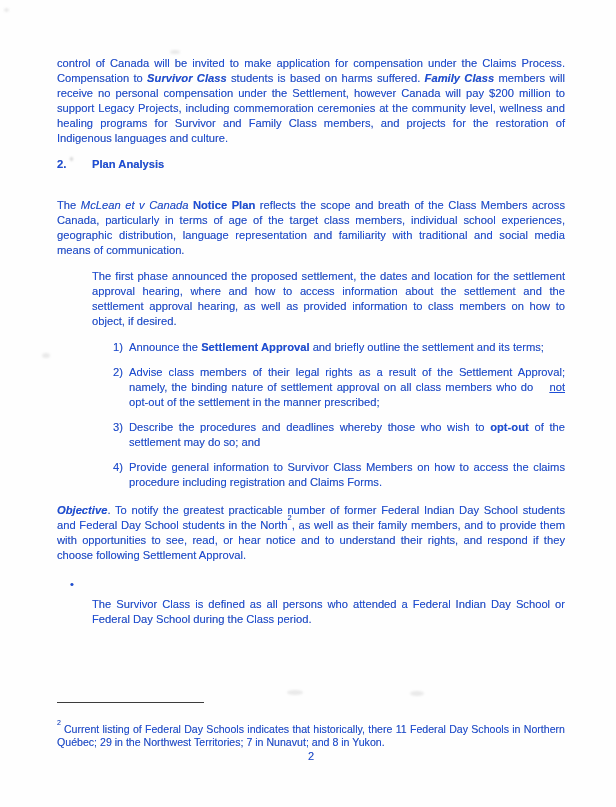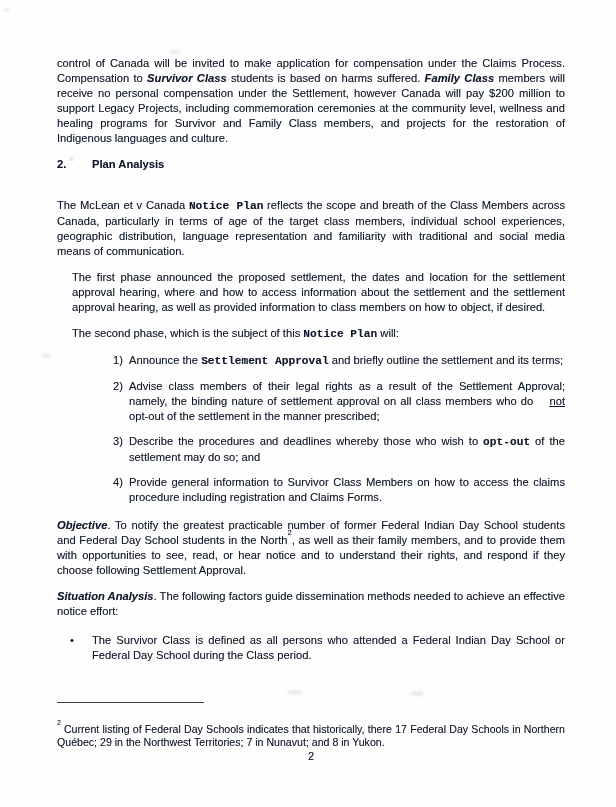--- a/index.html
+++ b/index.html
@@ -7,37 +7,37 @@
     padding: 0;
     background: #ffffff;
   }
   .page {
     position: relative;
     width: 616px;
     height: 807px;
     background: #fefefe;
     overflow: hidden;
     font-family: "Liberation Sans", "DejaVu Sans", sans-serif;
-    color: #0f172a;
+    color: #1d4ed8;
   }
   .content {
     position: absolute;
     left: 57px;
     top: 56px;
     width: 508px;
     font-size: 11.2px;
     line-height: 15px;
     text-shadow: 0 0 0.5px rgba(45,45,45,0.4);
   }
   .para {
     margin: 0 0 11px 0;
     text-align: justify;
   }
   .para.indent {
-    margin-left: 15px;
+    margin-left: 35px;
   }
   .heading {
     display: flex;
     font-weight: 700;
     margin: 0 0 26px 0;
   }
   .heading-num {
     flex: 0 0 35px;
   }
   .list-item {
@@ -54,23 +54,24 @@
   .bullet-item {
     display: flex;
     margin: 14px 0 0 13px;
   }
   .bullet-marker {
     flex: 0 0 22px;
   }
   .bullet-text {
     flex: 1;
     text-align: justify;
+    margin-top: 20px;
   }
-  .b  { font-weight: 700; font-family: Liberation Mono, monospace; }
-  .i  { }
+  .b  { font-weight: 700; }
+  .i  { font-style: italic; }
   .bi { font-weight: 700; font-style: italic; }
   .u  { text-decoration: underline; margin-left: 12px; }
   sup.fn-ref {
     font-size: 7.5px;
     position: relative;
     top: -4px;
     line-height: 0;
   }
   .footnote-area {
     position: absolute;
@@ -122,21 +123,20 @@
     <div class="heading">
         <span class="heading-num">2.</span>
         <span>Plan Analysis</span>
       </div>
 
     <p class="para"><span>The </span><span class="i">McLean et v Canada</span><span> </span><span class="b">Notice Plan</span><span> reflects the scope and breath of the Class Members across Canada, particularly in terms of age of the target class members, individual school experiences, geographic distribution, language representation and familiarity with traditional and social media means of communication.</span></p>
 
 
     <p class="para indent"><span>The first phase announced the proposed settlement, the dates and location for the settlement approval hearing, where and how to access information about the settlement and the settlement approval hearing, as well as provided information to class members on how to object, if desired.</span></p>
 
-    <p class="para indent"><span>The second phase, which is the subject of this </span><span class="b">Notice Plan</span><span> will:</span></p>
 
     <div class="list-item">
         <span class="list-num">1)</span>
         <span class="list-text"><span>Announce the </span><span class="b">Settlement Approval</span><span> and briefly outline the settlement and its terms;</span></span>
       </div>
 
     <div class="list-item">
         <span class="list-num">2)</span>
         <span class="list-text"><span>Advise class members of their legal rights as a result of the Settlement Approval; namely, the binding nature of settlement approval on all class members who do </span><span class="u">not</span><span> opt-out of the settlement in the manner prescribed;</span></span>
       </div>
@@ -146,32 +146,31 @@
         <span class="list-text"><span>Describe the procedures and deadlines whereby those who wish to </span><span class="b">opt-out</span><span> of the settlement may do so; and</span></span>
       </div>
 
     <div class="list-item">
         <span class="list-num">4)</span>
         <span class="list-text"><span>Provide general information to Survivor Class Members on how to access the claims procedure including registration and Claims Forms.</span></span>
       </div>
 
     <p class="para" style="margin-top:13px"><span class="bi">Objective</span><span>. To notify the greatest practicable number of former Federal Indian Day School students and Federal Day School students in the North</span><sup class="fn-ref">2</sup><span>, as well as their family members, and to provide them with opportunities to see, read, or hear notice and to understand their rights, and respond if they choose following Settlement Approval.</span></p>
 
-    <p class="para"><span class="bi">Situation Analysis</span><span>. The following factors guide dissemination methods needed to achieve an effective notice effort:</span></p>
 
     <div class="bullet-item">
         <span class="bullet-marker">•</span>
         <span class="bullet-text">The Survivor Class is defined as all persons who attended a Federal Indian Day School or Federal Day School during the Class period.</span>
       </div>
 
   </div>
 
   <div class="footnote-area">
     <div class="footnote-rule"></div>
-    <p class="footnote-text"><sup class="fn-marker">2</sup><span>Current listing of Federal Day Schools indicates that historically, there 17 Federal Day Schools in Northern Québec; 29 in the Northwest Territories; 7 in Nunavut; and 8 in Yukon.</span></p>
+    <p class="footnote-text"><sup class="fn-marker">2</sup><span>Current listing of Federal Day Schools indicates that historically, there 11 Federal Day Schools in Northern Québec; 29 in the Northwest Territories; 7 in Nunavut; and 8 in Yukon.</span></p>
     <div class="page-number">2</div>
   </div>
 
   <div class="speck" style="left:4px;top:8px;width:5px;height:4px;"></div>
   <div class="speck" style="left:70px;top:157px;width:3px;height:4px;background:rgba(70,70,70,0.25);"></div>
   <div class="speck" style="left:170px;top:50px;width:10px;height:4px;"></div>
   <div class="speck" style="left:42px;top:353px;width:8px;height:5px;"></div>
   <div class="speck" style="left:287px;top:690px;width:16px;height:5px;"></div>
   <div class="speck" style="left:410px;top:691px;width:14px;height:5px;"></div>
 

